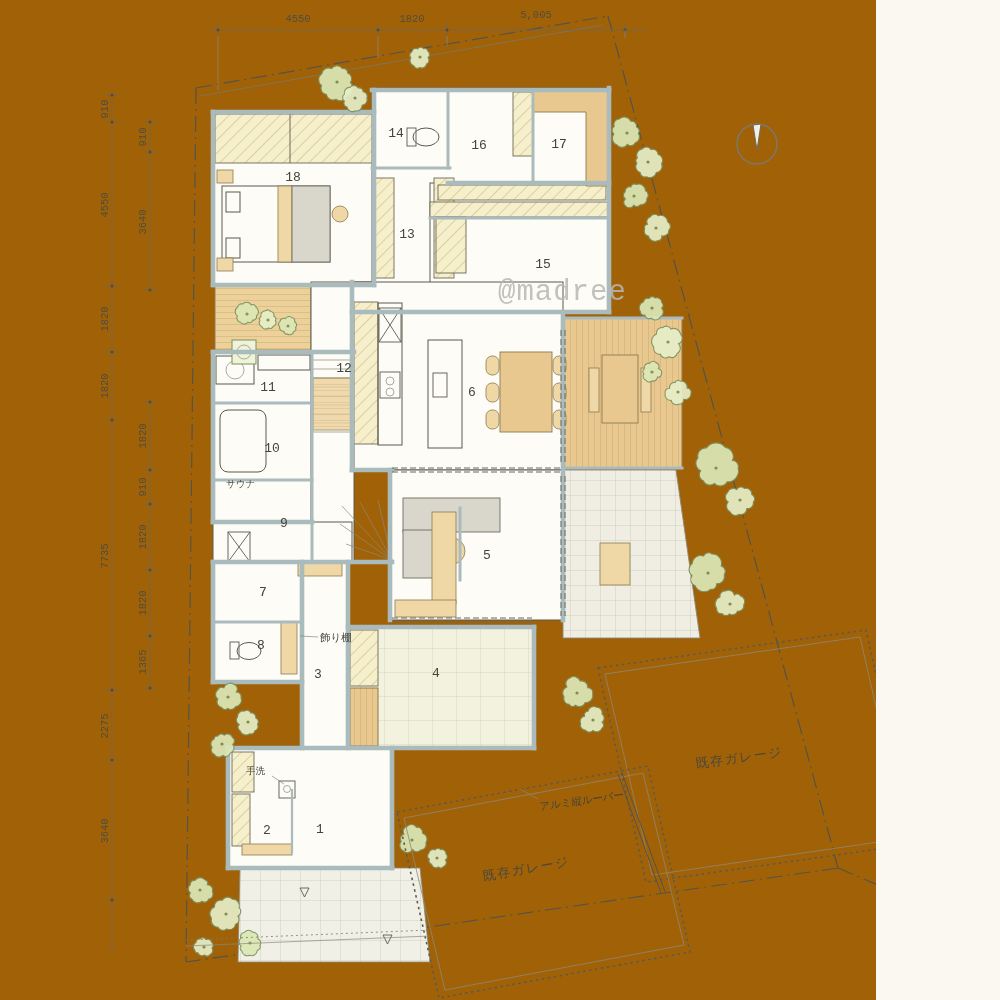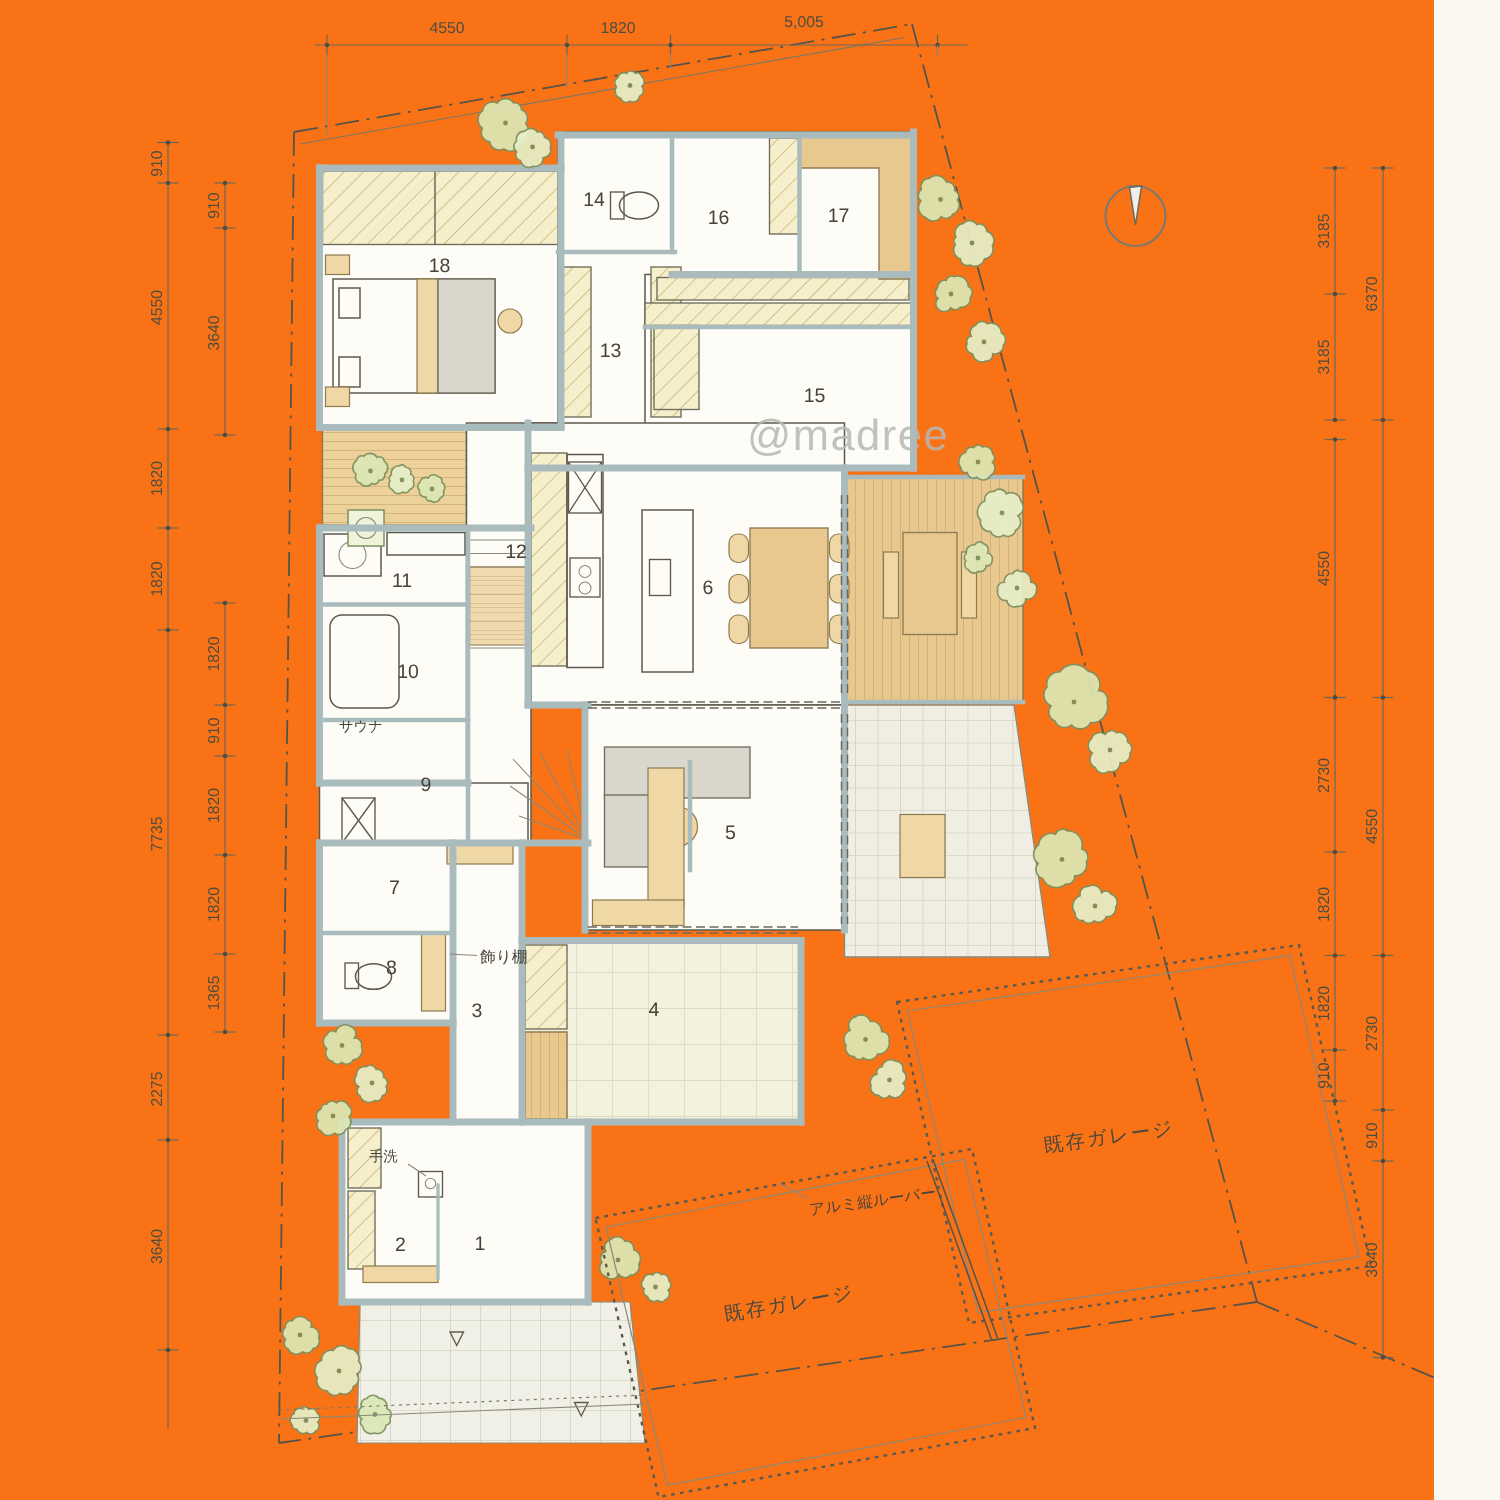--- a/index.html
+++ b/index.html
@@ -1,17 +1,17 @@
 <!DOCTYPE html>
 <html><head>
 <meta charset="utf-8">
 <style>
   html,body{margin:0;padding:0;background:#faf8f0;}
-  #stage{position:relative;width:956px;height:1000px;background:#f97316;overflow:hidden;
-         font-family:Liberation Sans, sans-serif;}
+  #stage{position:relative;width:876px;height:1000px;background:#a16207;overflow:hidden;
+         font-family:Liberation Mono, monospace;}
   svg{display:block}
   .floor{fill:#fdfcf6;stroke:#5c5a4c;stroke-width:1}
   .nofill{fill:none;stroke:#5c5a4c;stroke-width:1}
   .wall{stroke:#a9bbbd;stroke-width:4.6;fill:none;stroke-linecap:square}
   .w3{stroke-width:3}
   .w2{stroke-width:2.2}
   .thin{stroke:#5c5a4c;stroke-width:.9;fill:none}
   .vthin{stroke:#8a887a;stroke-width:.7;fill:none}
   .door{stroke:#6b695c;stroke-width:1;fill:none;stroke-dasharray:6 3}
   .tan{fill:#e9c890;stroke:#8d7a50;stroke-width:.9}

